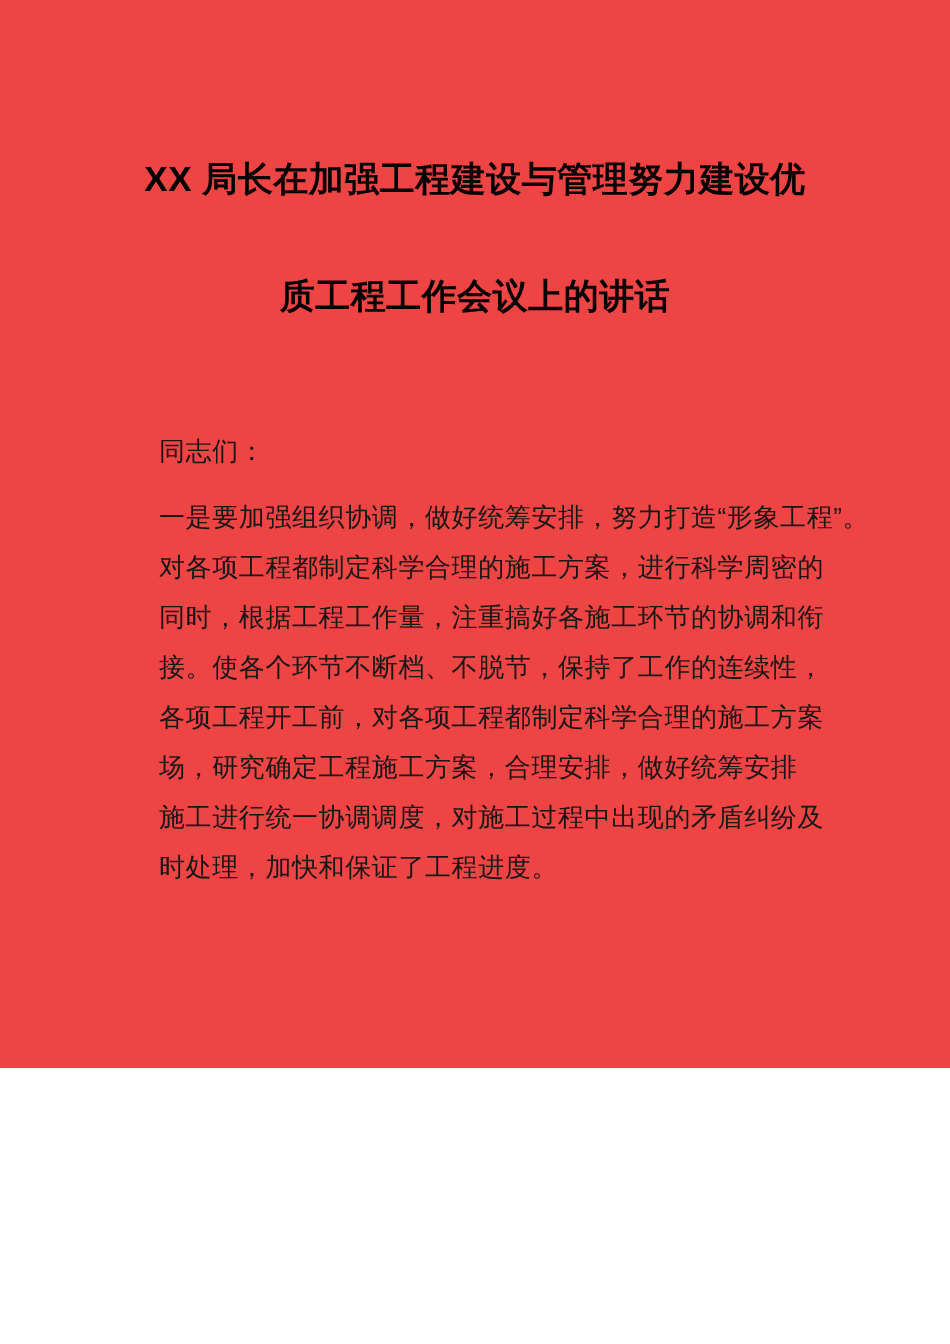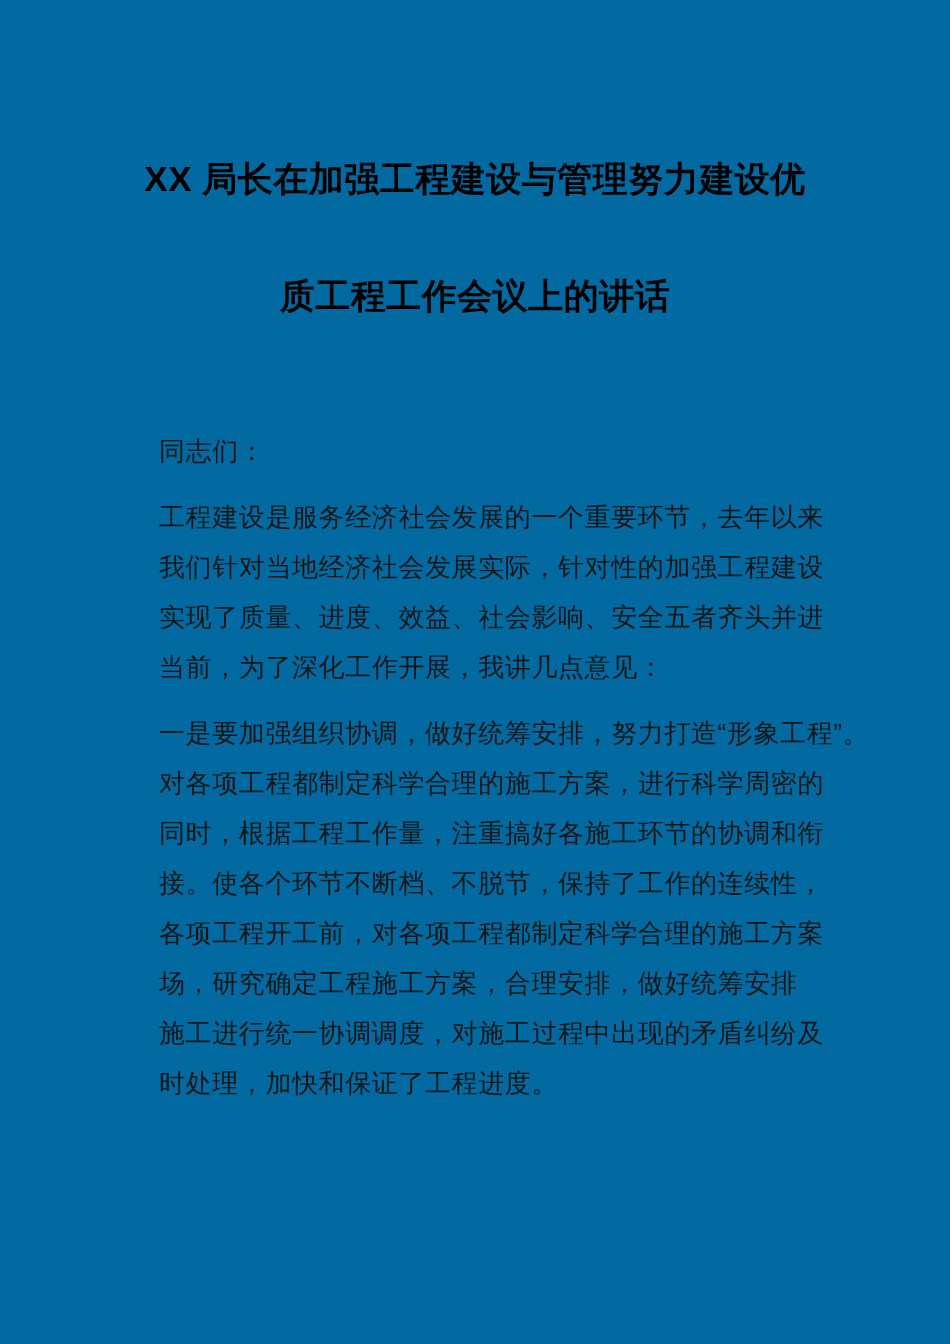--- a/index.html
+++ b/index.html
@@ -3,22 +3,22 @@
 <meta charset="utf-8">
 <style>
   html, body {
     margin: 0;
     padding: 0;
     background: #ffffff;
   }
   .page {
     position: relative;
     width: 950px;
-    height: 1344px;
-    background: #0369a1;
+    height: 1068px;
+    background: #ef4444;
     overflow: hidden;
     font-family: "Liberation Sans", sans-serif;
   }
   .doc-title {
     position: absolute;
     top: 120px;
     left: 0;
     right: 0;
     text-align: center;
     color: #000000;
@@ -58,26 +58,20 @@
 <div class="page">
   <div class="doc-title">
       <div class="line">XX 局长在加强工程建设与管理努力建设优</div>
       <div class="line">质工程工作会议上的讲话</div>
     </div>
   <div class="doc-body">
       <div class="paragraph">
         <div class="line">同志们：</div>
       </div>
       <div class="paragraph">
-        <div class="line">工程建设是服务经济社会发展的一个重要环节，去年以来</div>
-        <div class="line">我们针对当地经济社会发展实际，针对性的加强工程建设</div>
-        <div class="line">实现了质量、进度、效益、社会影响、安全五者齐头并进</div>
-        <div class="line">当前，为了深化工作开展，我讲几点意见：</div>
-      </div>
-      <div class="paragraph">
         <div class="line">一是要加强组织协调，做好统筹安排，努力打造“形象工程”。</div>
         <div class="line">对各项工程都制定科学合理的施工方案，进行科学周密的</div>
         <div class="line">同时，根据工程工作量，注重搞好各施工环节的协调和衔</div>
         <div class="line">接。使各个环节不断档、不脱节，保持了工作的连续性，</div>
         <div class="line">各项工程开工前，对各项工程都制定科学合理的施工方案</div>
         <div class="line">场，研究确定工程施工方案，合理安排，做好统筹安排</div>
         <div class="line">施工进行统一协调调度，对施工过程中出现的矛盾纠纷及</div>
         <div class="line">时处理，加快和保证了工程进度。</div>
       </div>
     </div>

